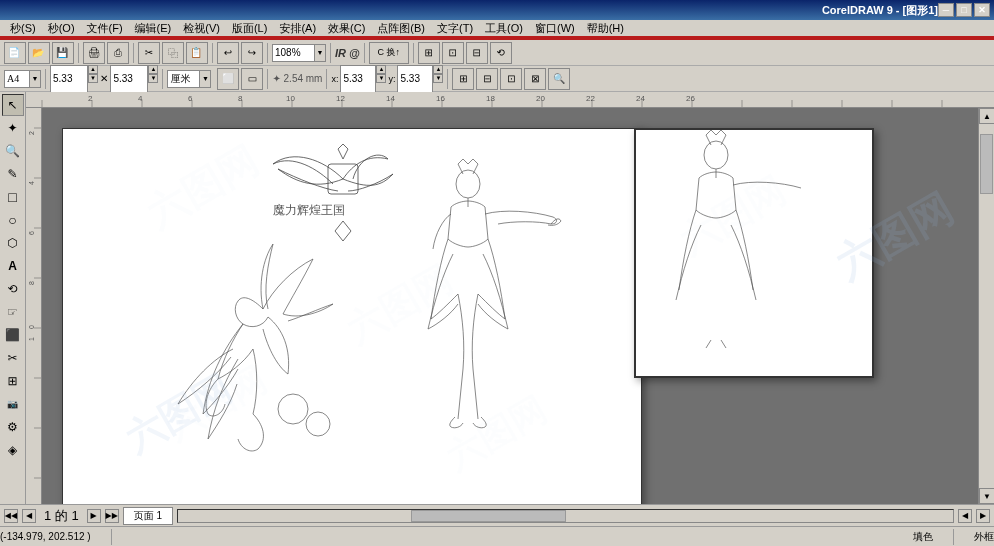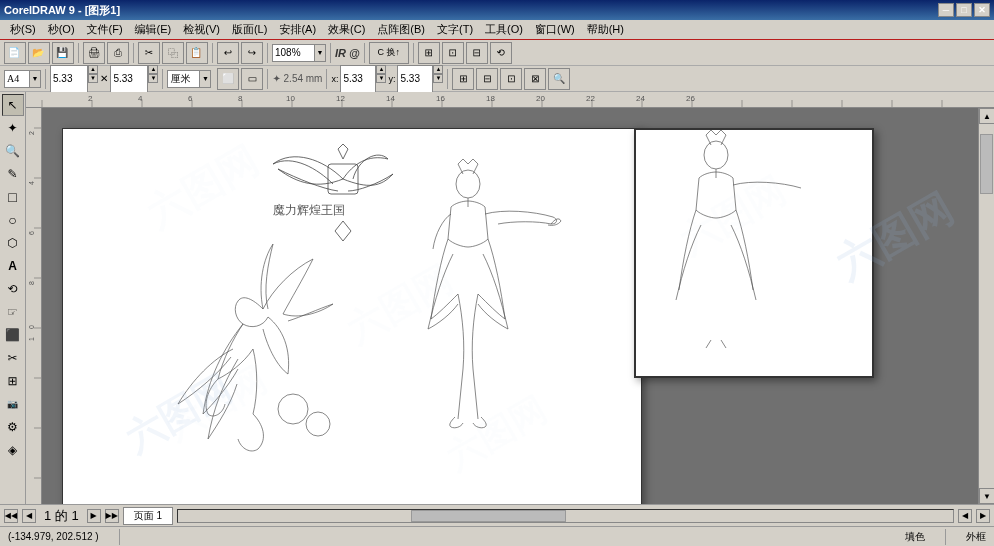--- a/index.html
+++ b/index.html
@@ -4,21 +4,21 @@
   <style>
     * { margin: 0; padding: 0; box-sizing: border-box; }
     body { width: 994px; height: 546px; overflow: hidden; font-family: 'SimSun', Arial, sans-serif; font-size: 11px; background: #d4d0c8; }
     
     
     #title-bar {
       height: 20px;
       background: linear-gradient(to bottom, #0a246a, #3a6ea5);
       display: flex;
       align-items: center;
-      justify-content: space-between;
+      justify-content: flex-end;
       padding: 0 4px;
       color: white;
       font-size: 11px;
       font-weight: bold;
     }
     #title-bar-controls {
       display: flex;
       gap: 2px;
     }
     .title-btn {
@@ -33,21 +33,21 @@
       cursor: pointer;
     }
 
     
     #menu-bar {
       height: 20px;
       background: #d4d0c8;
       display: flex;
       align-items: center;
       padding: 0 4px;
-      border-bottom: 1px solid #b91c1c;
+      border-bottom: 4px solid #b91c1c;
       font-size: 11px;
     }
     .menu-item {
       padding: 2px 6px;
       cursor: pointer;
       white-space: nowrap;
     }
 
     
     .toolbar-row {
@@ -238,21 +238,21 @@
       border: 1px inset #888;
       position: relative;
     }
 
     
     #status-bar {
       height: 20px;
       background: #d4d0c8;
       display: flex;
       align-items: center;
-      padding: 0 8px;
+      padding: 0 0;
       gap: 20px;
       font-size: 10px;
       border-top: 1px solid #999;
     }
     .status-sep {
       width: 1px;
       height: 16px;
       background: #999;
     }
 

